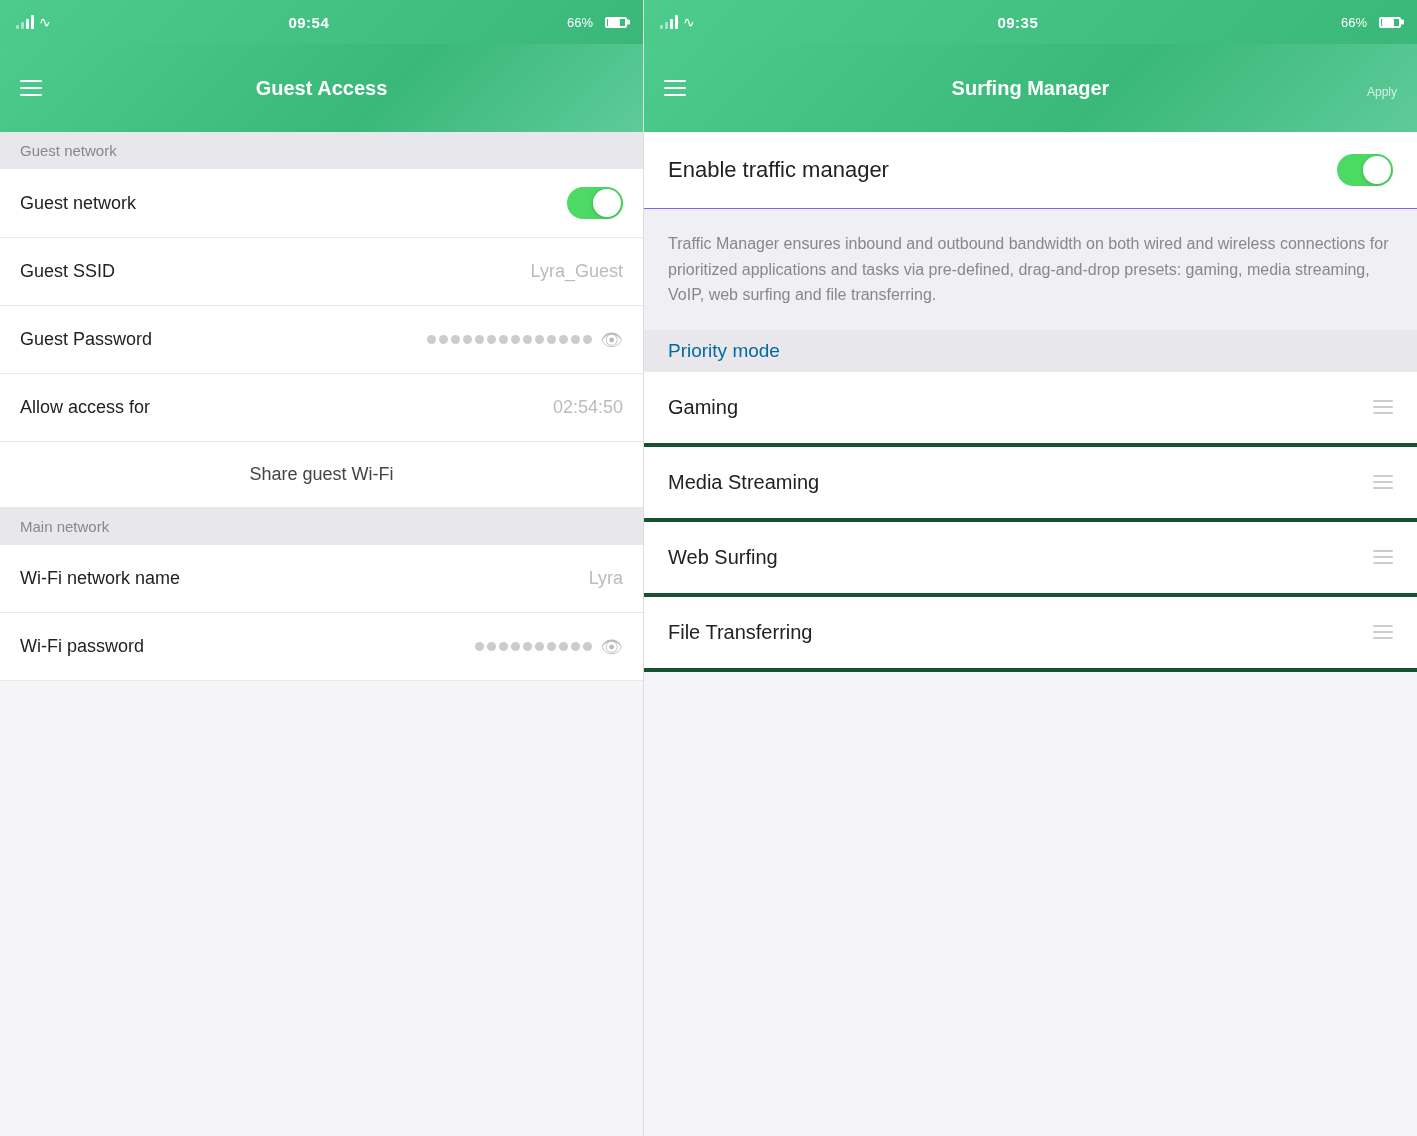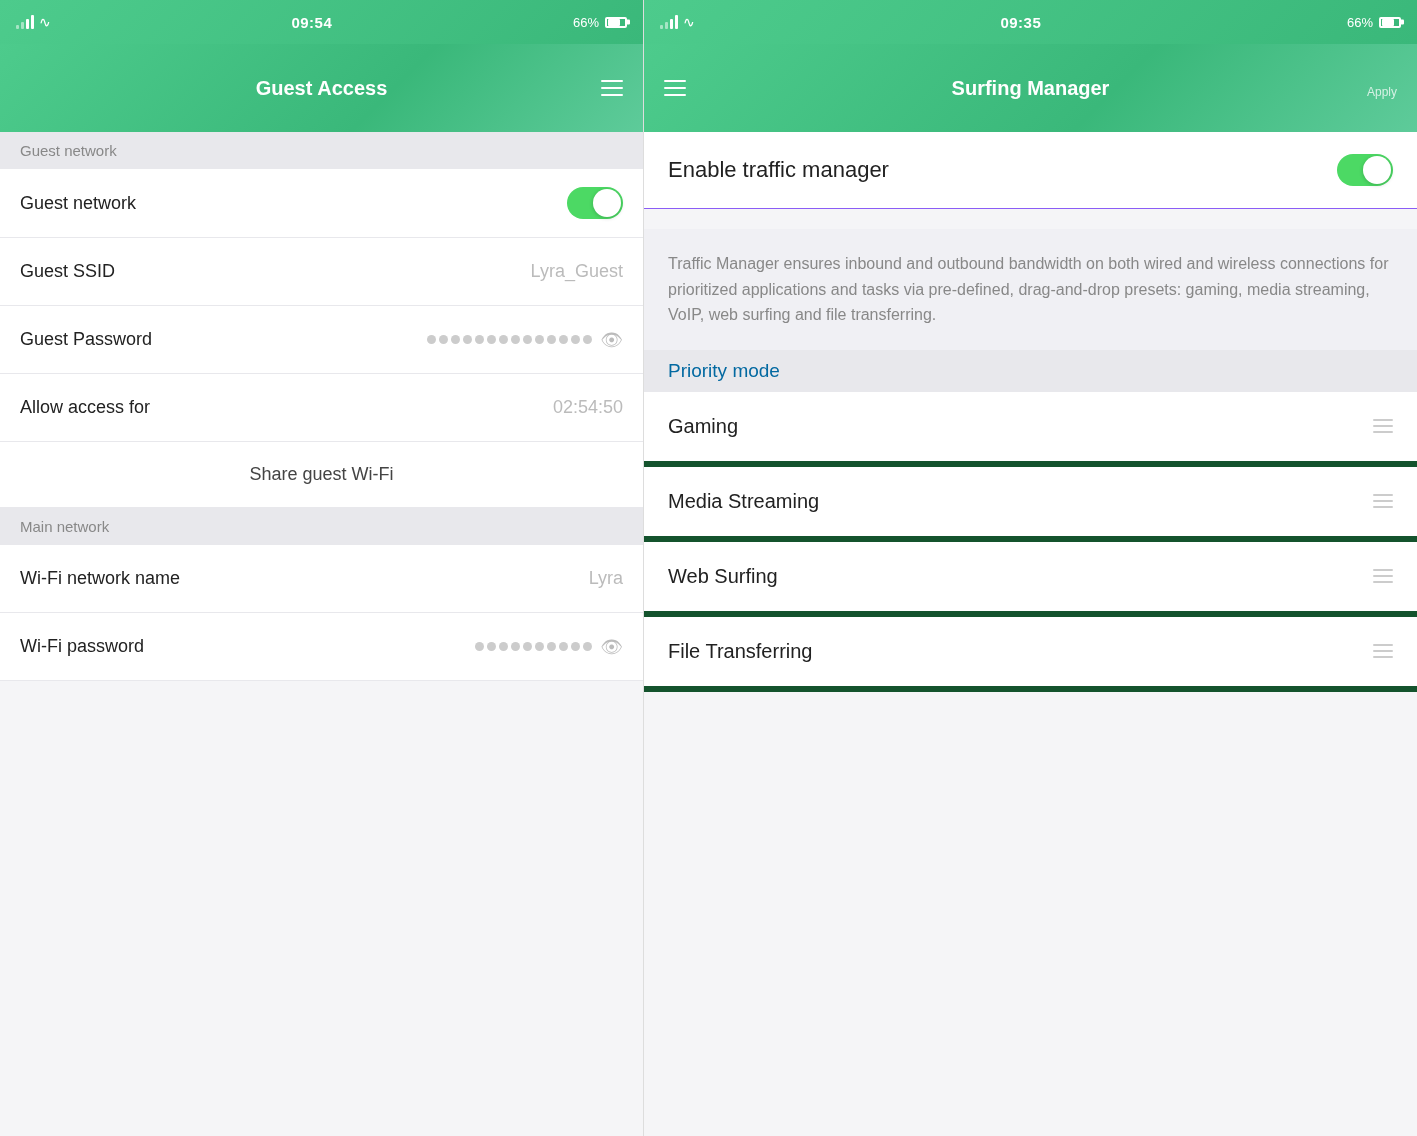--- a/index.html
+++ b/index.html
@@ -43,21 +43,21 @@
     }
     .status-bar .time {
       color: white;
       font-weight: 600;
       font-size: 15px;
       letter-spacing: 0.5px;
     }
     .status-bar .battery-area {
       display: flex;
       align-items: center;
-      gap: 6px;
+      gap: 12px;
       color: white;
       font-size: 13px;
     }
 
     
     .signal-bars {
       display: flex;
       align-items: flex-end;
       gap: 2px;
       height: 14px;
@@ -109,21 +109,20 @@
 
     
     .nav-bar {
       height: 88px;
       background: linear-gradient(135deg, #4dcb8c 0%, #3ab87a 60%, #5ecb9a 100%);
       display: flex;
       align-items: center;
       padding: 0 20px;
       flex-shrink: 0;
       position: relative;
-      justify-content: flex-end;
     }
     .nav-bar .hamburger {
       display: flex;
       flex-direction: column;
       gap: 5px;
       cursor: pointer;
     }
     .nav-bar .hamburger span {
       display: block;
       width: 22px;
@@ -251,37 +250,36 @@
       color: #222;
       font-weight: 400;
     }
 
     .description-box {
       background: #f0f0f4;
       padding: 22px 24px;
       color: #888;
       font-size: 16px;
       line-height: 1.6;
-      margin-top: 20px;
     }
 
     .priority-section {
       background: #e8e8ec;
       padding: 10px 24px;
       color: #0369a1;
       font-size: 19px;
     }
 
     .priority-row {
       background: white;
       display: flex;
       align-items: center;
       justify-content: space-between;
       padding: 22px 24px;
-      border-bottom: 6px solid #14532d;
+      border-bottom: 4px solid #14532d;
       min-height: 75px;
     }
     .priority-row .p-label {
       font-size: 20px;
       color: #222;
       font-weight: 400;
     }
     .drag-icon {
       display: flex;
       flex-direction: column;

